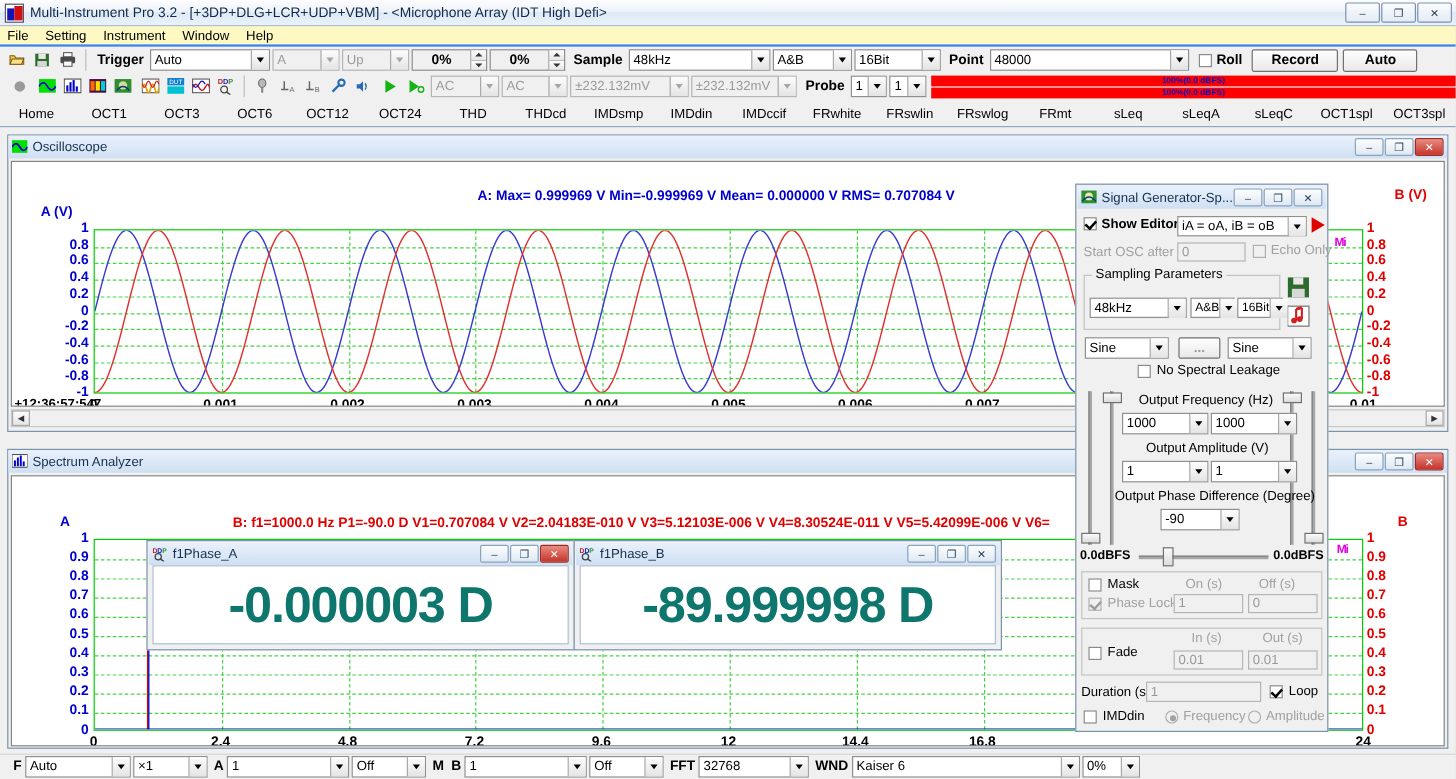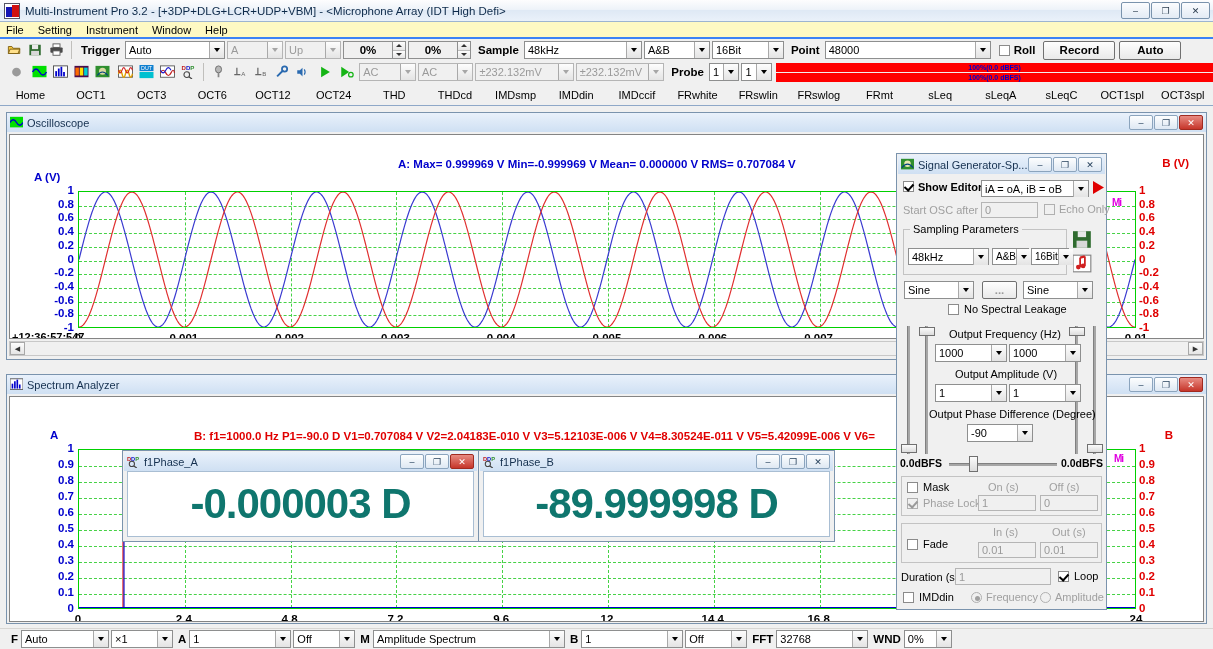--- a/index.html
+++ b/index.html
@@ -869,38 +869,38 @@
     <div class="bl">A</div>
     <div class="combo" style="width:102px">
       <span>1</span>
         <span class="arw"></span>
     </div>
     <div class="combo" style="width:62px">
       <span>Off</span>
         <span class="arw"></span>
     </div>
     <div class="bl">M</div>
-    <div class="combo" style="width:192px">
-      <span>Amplitude Spectrum</span>
-        <span class="arw"></span>
-    </div>
     <div class="bl">B</div>
     <div class="combo" style="width:102px">
       <span>1</span>
         <span class="arw"></span>
     </div>
     <div class="combo" style="width:62px">
       <span>Off</span>
         <span class="arw"></span>
     </div>
     <div class="bl">FFT</div>
     <div class="combo" style="width:92px">
       <span>32768</span>
         <span class="arw"></span>
     </div>
     <div class="bl">WND</div>
+    <div class="combo" style="width:190px">
+      <span>Kaiser 6</span>
+        <span class="arw"></span>
+    </div>
     <div class="combo" style="width:48px">
       <span>0%</span>
         <span class="arw"></span>
     </div>
   </div>
 
 </div>
 
 </body></html>

